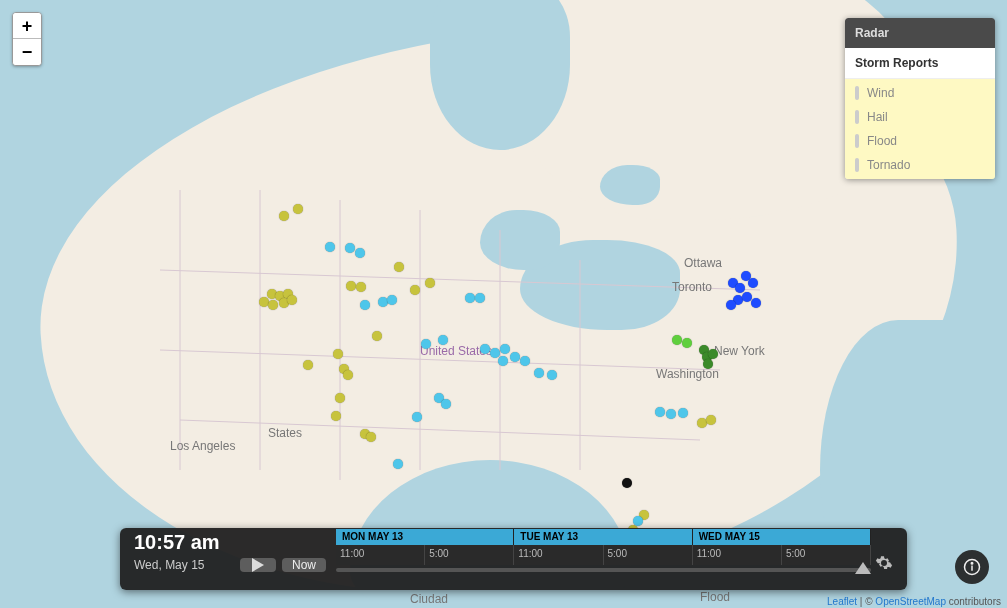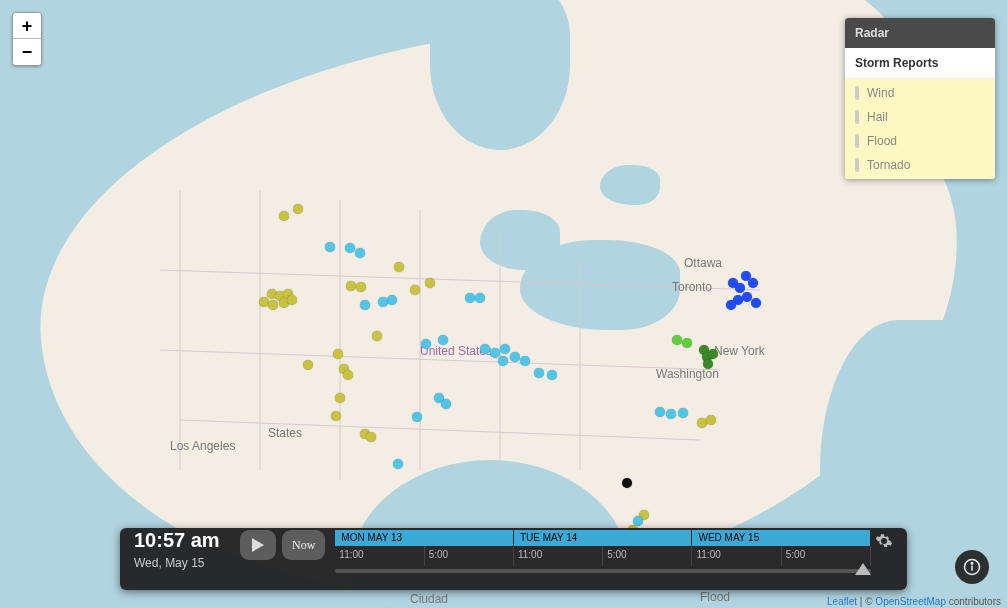--- a/index.html
+++ b/index.html
@@ -55,31 +55,31 @@
   .layers .hdr:nth-of-type(1){border-top-left-radius:3px;border-top-right-radius:3px;}
   .layers .sect{background:#fef9c3;}
   .layers .sect .title{background:#fff;color:#333;font-weight:bold;padding:8px 10px;border-bottom:1px solid #eee;}
   .layers .opts{padding:2px 0;}
   .layers .opt{display:flex;align-items:center;gap:8px;padding:5px 10px;cursor:pointer;text-align:left;}
   .layers .opt .bar{width:4px;height:14px;background:#ccc;border-radius:2px;flex:0 0 4px;}
   .layers .opt.active{color:#000;font-weight:bold;}
   .layers .opt.active .bar{background:var(--accent-cyan);}
   .layers .opt:not(.active){color:#888;}
   
-  .timeline{position:absolute;left:120px;right:100px;bottom:18px;height:62px;background:rgba(30,30,30,.94);border-radius:6px;display:flex;align-items:flex-start;padding:2px 10px;box-sizing:border-box;box-shadow:0 2px 8px rgba(0,0,0,.5);}
+  .timeline{position:absolute;left:120px;right:100px;bottom:18px;height:62px;background:rgba(30,30,30,.94);border-radius:6px;display:flex;align-items:flex-end;padding:18px 10px;box-sizing:border-box;box-shadow:0 2px 8px rgba(0,0,0,.5);}
   .timeline .now{flex:0 0 96px;display:flex;flex-direction:column;justify-content:center;color:#fff;padding-left:4px;}
   .timeline .now .t{font-size:20px;font-weight:bold;line-height:1;}
   .timeline .now .d{font-size:12px;color:#ccc;margin-top:6px;}
   .timeline .controls{flex:0 0 auto;display:flex;align-items:center;gap:6px;margin:0 10px;}
-  .timeline .controls button{height:30px;border:0;border-radius:9px;background:#5d5d5d;color:#eee;font-size:12px;cursor:pointer;padding:0 10px;display:flex;align-items:center;justify-content:center;font-family:Liberation Serif, serif;}
+  .timeline .controls button{height:14px;border:0;border-radius:4px;background:#5d5d5d;color:#eee;font-size:12px;cursor:pointer;padding:0 10px;display:flex;align-items:center;justify-content:center;}
   .timeline .controls .play{width:36px;}
   .timeline .controls .play svg{width:12px;height:14px;}
   .timeline .track{flex:1;display:flex;flex-direction:column;position:relative;}
   .timeline .days{display:flex;height:16px;}
-  .timeline .day{flex:1;background:var(--timeline-blue);color:#000;font-size:10px;font-weight:normal;padding:2px 6px;box-sizing:border-box;border-right:1px solid #222;white-space:nowrap;overflow:hidden;}
+  .timeline .day{flex:1;background:var(--timeline-blue);color:#000;font-size:10px;font-weight:bold;padding:2px 6px;box-sizing:border-box;border-right:1px solid #222;white-space:nowrap;overflow:hidden;}
   .timeline .hours{display:flex;height:20px;background:#2a2a2a;color:#bbb;font-size:10px;}
   .timeline .hour{flex:1;border-right:1px solid #444;padding:3px 4px;box-sizing:border-box;}
   .timeline .prog{height:4px;background:#555;margin-top:3px;border-radius:2px;position:relative;}
   .timeline .prog .cursor{position:absolute;right:0;top:-6px;width:0;height:0;border-left:8px solid transparent;border-right:8px solid transparent;border-bottom:12px solid #bbb;}
   .timeline .gear{flex:0 0 26px;display:flex;align-items:flex-start;justify-content:center;color:#bbb;cursor:pointer;padding-top:2px;}
   
   .info{position:absolute;right:18px;bottom:24px;width:34px;height:34px;border-radius:50%;background:rgba(30,30,30,.9);display:flex;align-items:center;justify-content:center;color:#eee;cursor:pointer;}
   .attrib{position:absolute;right:6px;bottom:1px;font-size:10px;color:#555;}
   .attrib a{color:#2277cc;text-decoration:none;text-align:center;}
 </style>
@@ -230,21 +230,21 @@
       <button class="play">
         <svg viewBox="0 0 12 14">
             <polygon points="0,0 12,7 0,14" fill="#ddd"></polygon>
           </svg>
       </button>
       <button>Now</button>
     </div>
     <div class="track">
       <div class="days" id="tl-days">
           <div class="day">MON MAY 13</div>
-          <div class="day">TUE MAY 14</div>
+          <div class="day">TUE MAY 13</div>
           <div class="day">WED MAY 15</div>
         </div>
       <div class="hours" id="tl-hours">
           <div class="hour">11:00</div>
           <div class="hour">5:00</div>
           <div class="hour">11:00</div>
           <div class="hour">5:00</div>
           <div class="hour">11:00</div>
           <div class="hour">5:00</div>
         </div>

